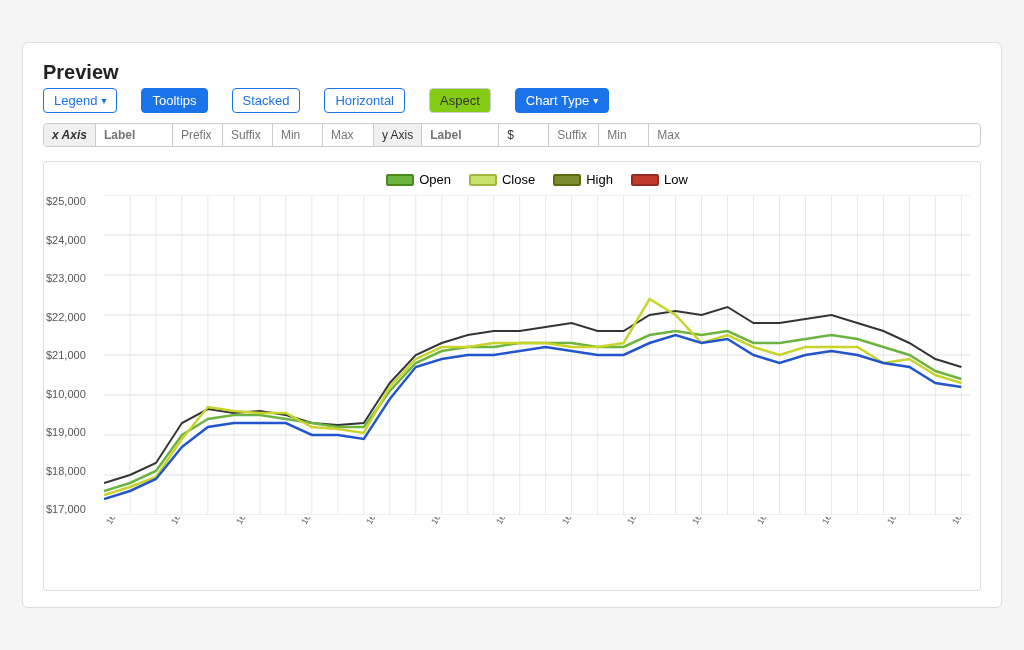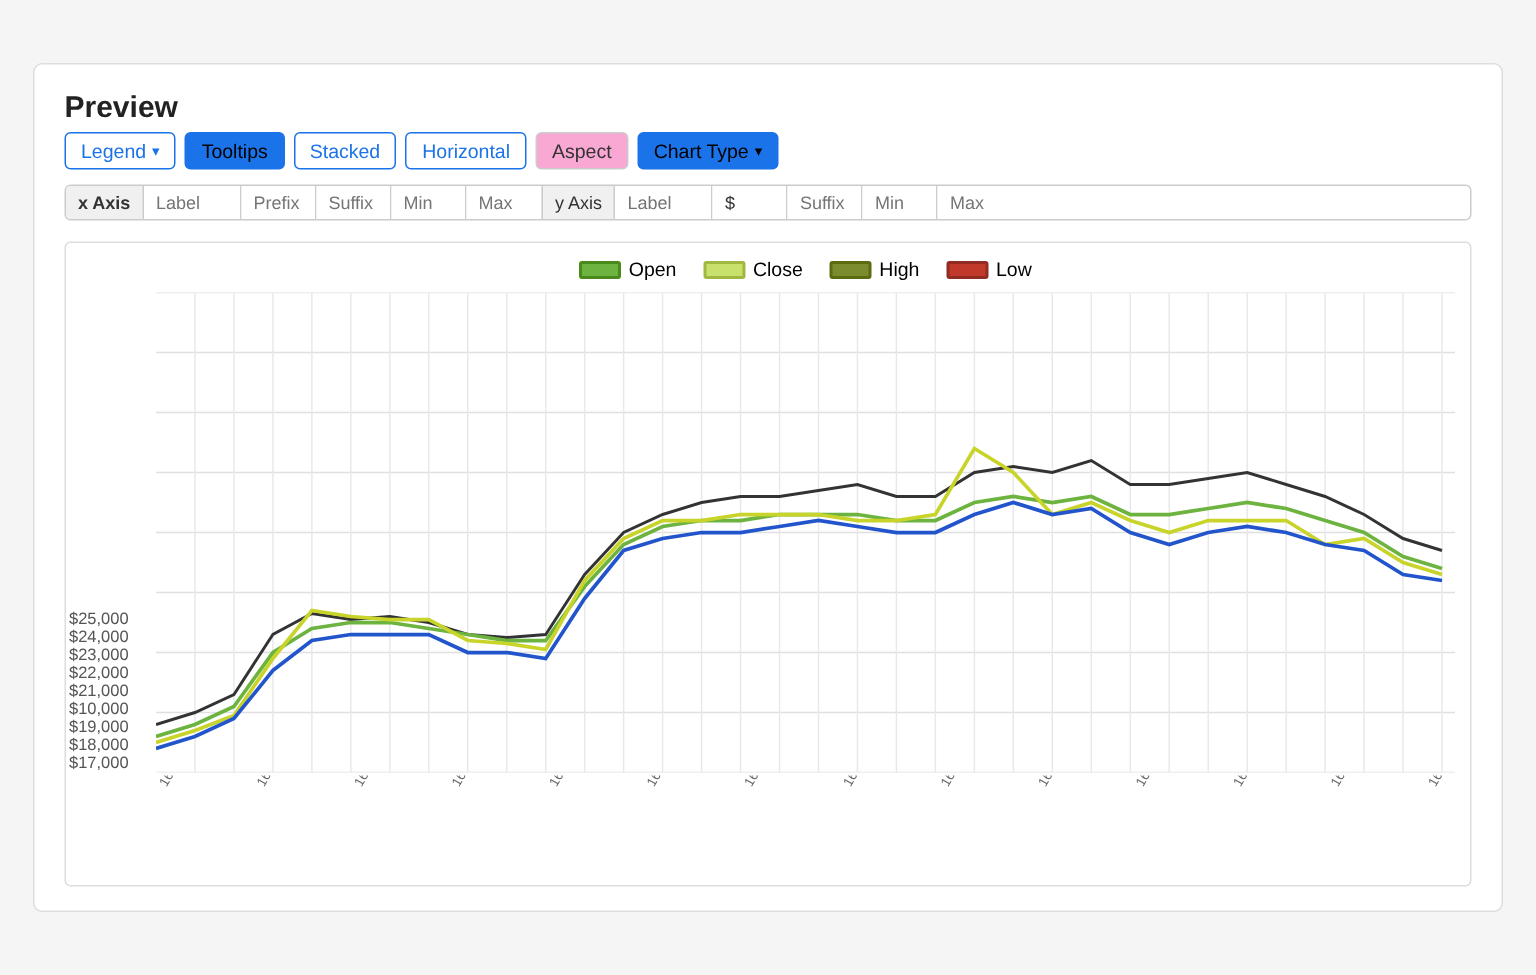--- a/index.html
+++ b/index.html
@@ -26,36 +26,36 @@
       margin-bottom: 4px;
     }
     .preview-subtitle {
       font-size: 13px;
       color: #555;
       margin-bottom: 14px;
     }
     .toolbar {
       display: flex;
       align-items: flex-end;
-      gap: 6px;
+      gap: 24px;
       margin-bottom: 10px;
     }
     .btn {
       border: 1px solid #ccc;
       border-radius: 4px;
       padding: 4px 10px;
       font-size: 13px;
       cursor: pointer;
-      background: #f9a8d4;
+      background: #84cc16;
       color: #333;
     }
     .btn.active-blue {
       background: #1a73e8;
       border-color: #1a73e8;
-      color: #000000;
+      color: #ffffff;
     }
     .btn.active-outline {
       background: #fff;
       border-color: #1a73e8;
       color: #1a73e8;
     }
     .btn.dropdown {
       display: flex;
       align-items: center;
       gap: 4px;
@@ -75,35 +75,37 @@
       width: 100%;
     }
     .axis-label {
       background: #f0f0f0;
       border-right: 1px solid #ccc;
       padding: 4px 8px;
       font-size: 12px;
       font-weight: 600;
       color: #333;
       white-space: nowrap;
+      font-style: italic;
     }
     .axis-field {
       border: none;
       border-right: 1px solid #ccc;
       padding: 4px 8px;
       font-size: 12px;
       outline: none;
       color: #333;
       width: 80px;
     }
     .axis-field.short {
       width: 50px;
     }
     .axis-field.medium {
-      width: 65px;
+      width: 77px;
+      font-weight: bold;
     }
     .y-axis-label {
       background: #f0f0f0;
       border-left: 1px solid #ccc;
       border-right: 1px solid #ccc;
       padding: 4px 8px;
       font-size: 12px;
       font-weight: 400;
       color: #333;
     }
@@ -186,21 +188,21 @@
       </div>
       <div class="legend-item">
         <div class="legend-swatch" style="background:#c0392b; border:2px solid #922b21;"></div>
         <span>Low</span>
       </div>
     </div>
 
     <div style="position:relative; width:100%; height:320px;">
 
       
-      <div style="position:absolute; left:-58px; top:12px; bottom:0; display:flex; flex-direction:column; justify-content:flex-end;">
+      <div style="position:absolute; left:-58px; top:0; bottom:0; display:flex; flex-direction:column; justify-content:space-between;">
         <span class="y-label">$25,000</span>
         <span class="y-label">$24,000</span>
         <span class="y-label">$23,000</span>
         <span class="y-label">$22,000</span>
         <span class="y-label">$21,000</span>
         <span class="y-label">$10,000</span>
         <span class="y-label">$19,000</span>
         <span class="y-label">$18,000</span>
         <span class="y-label">$17,000</span>
       </div>

